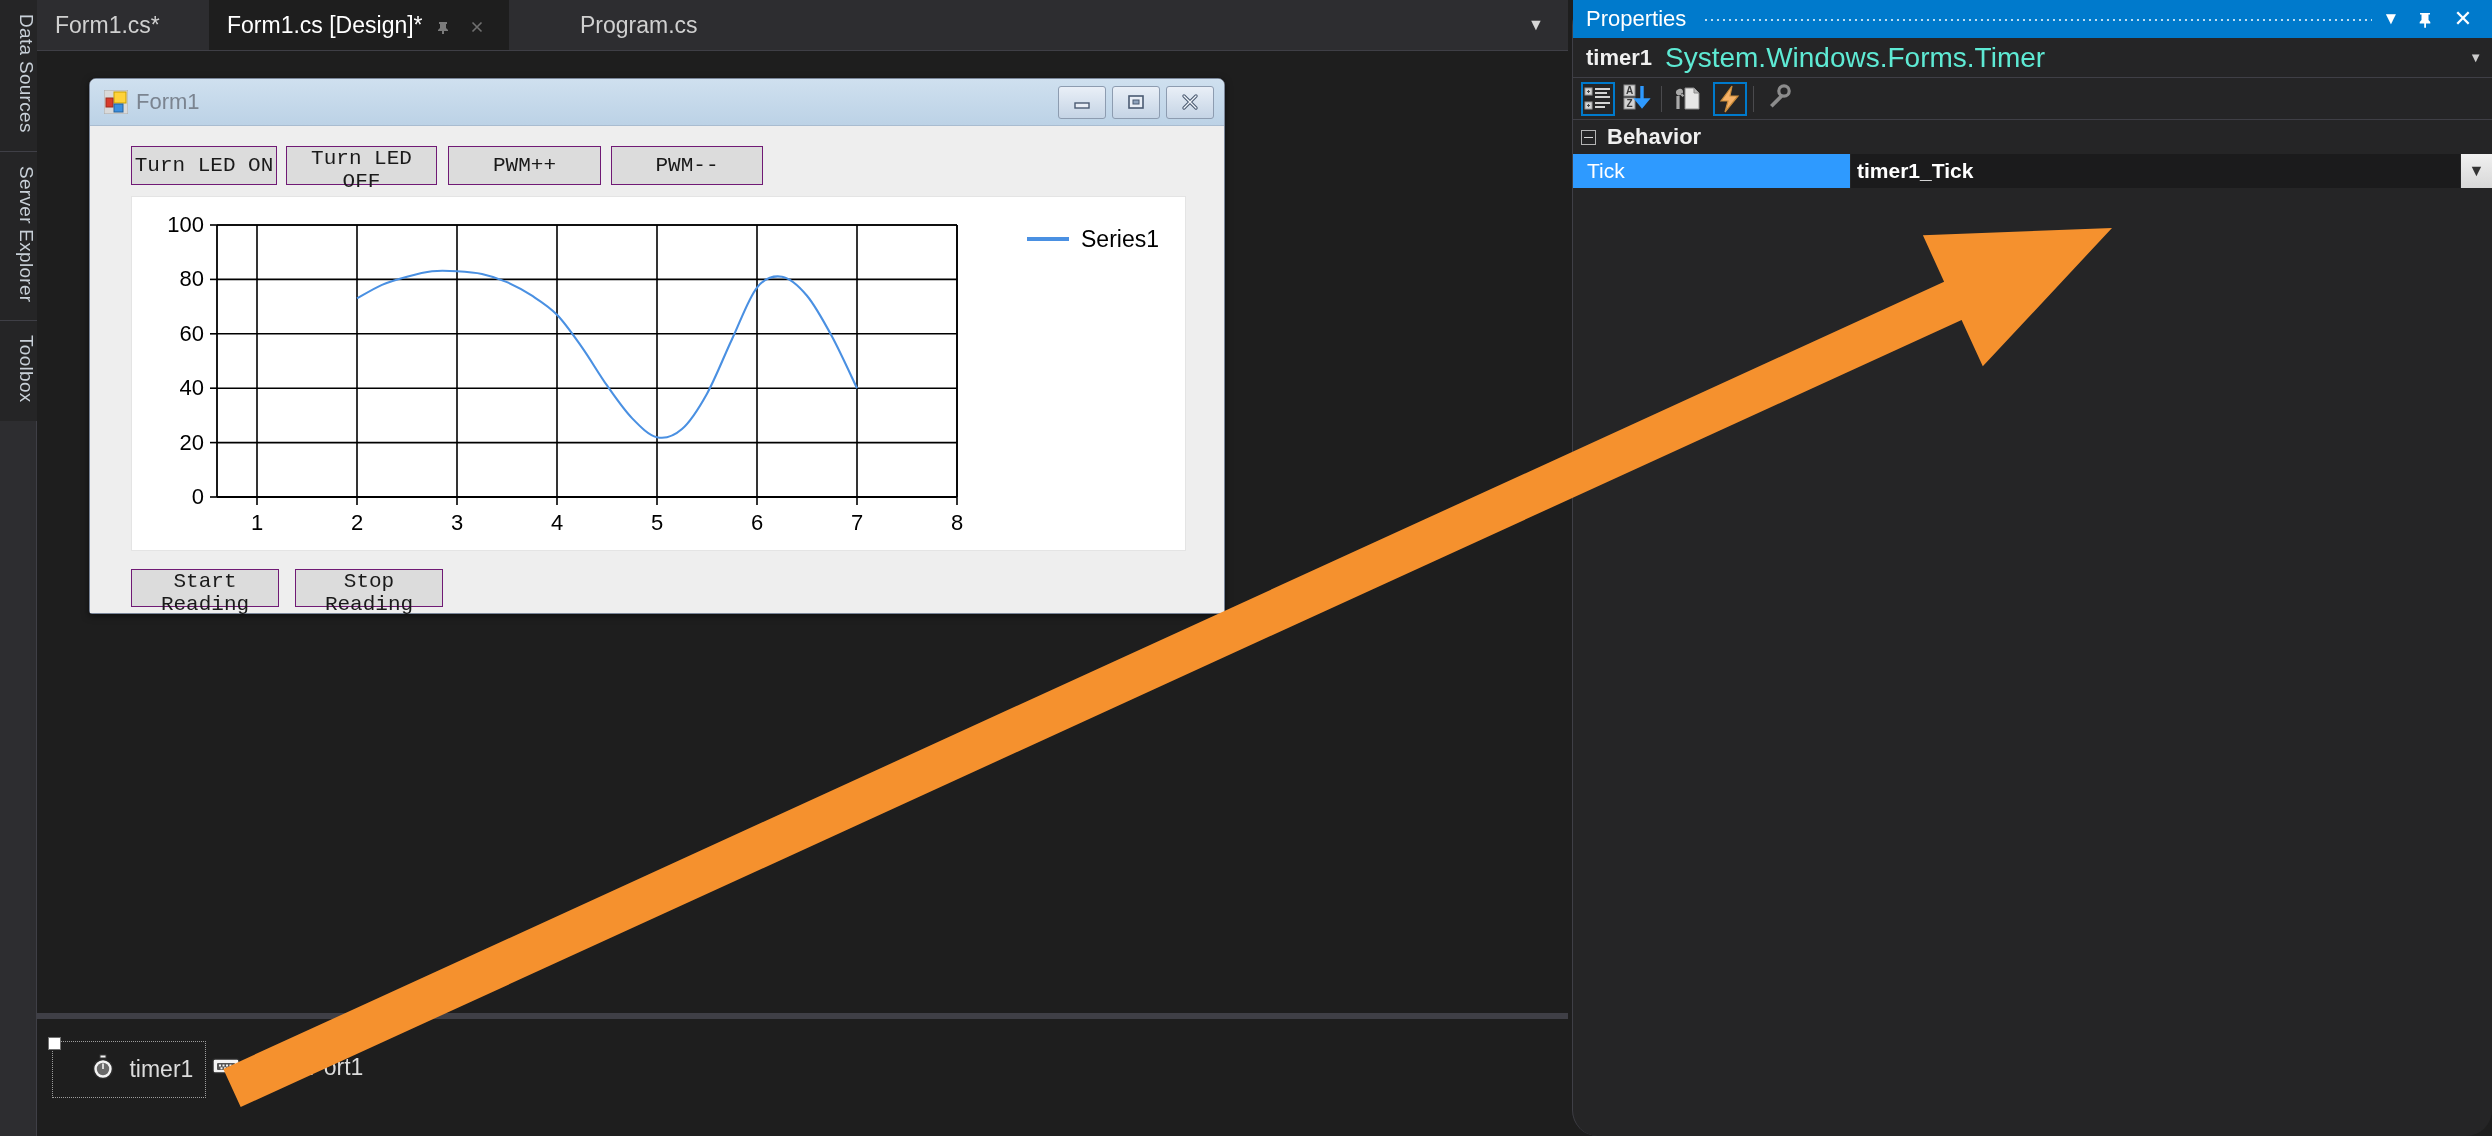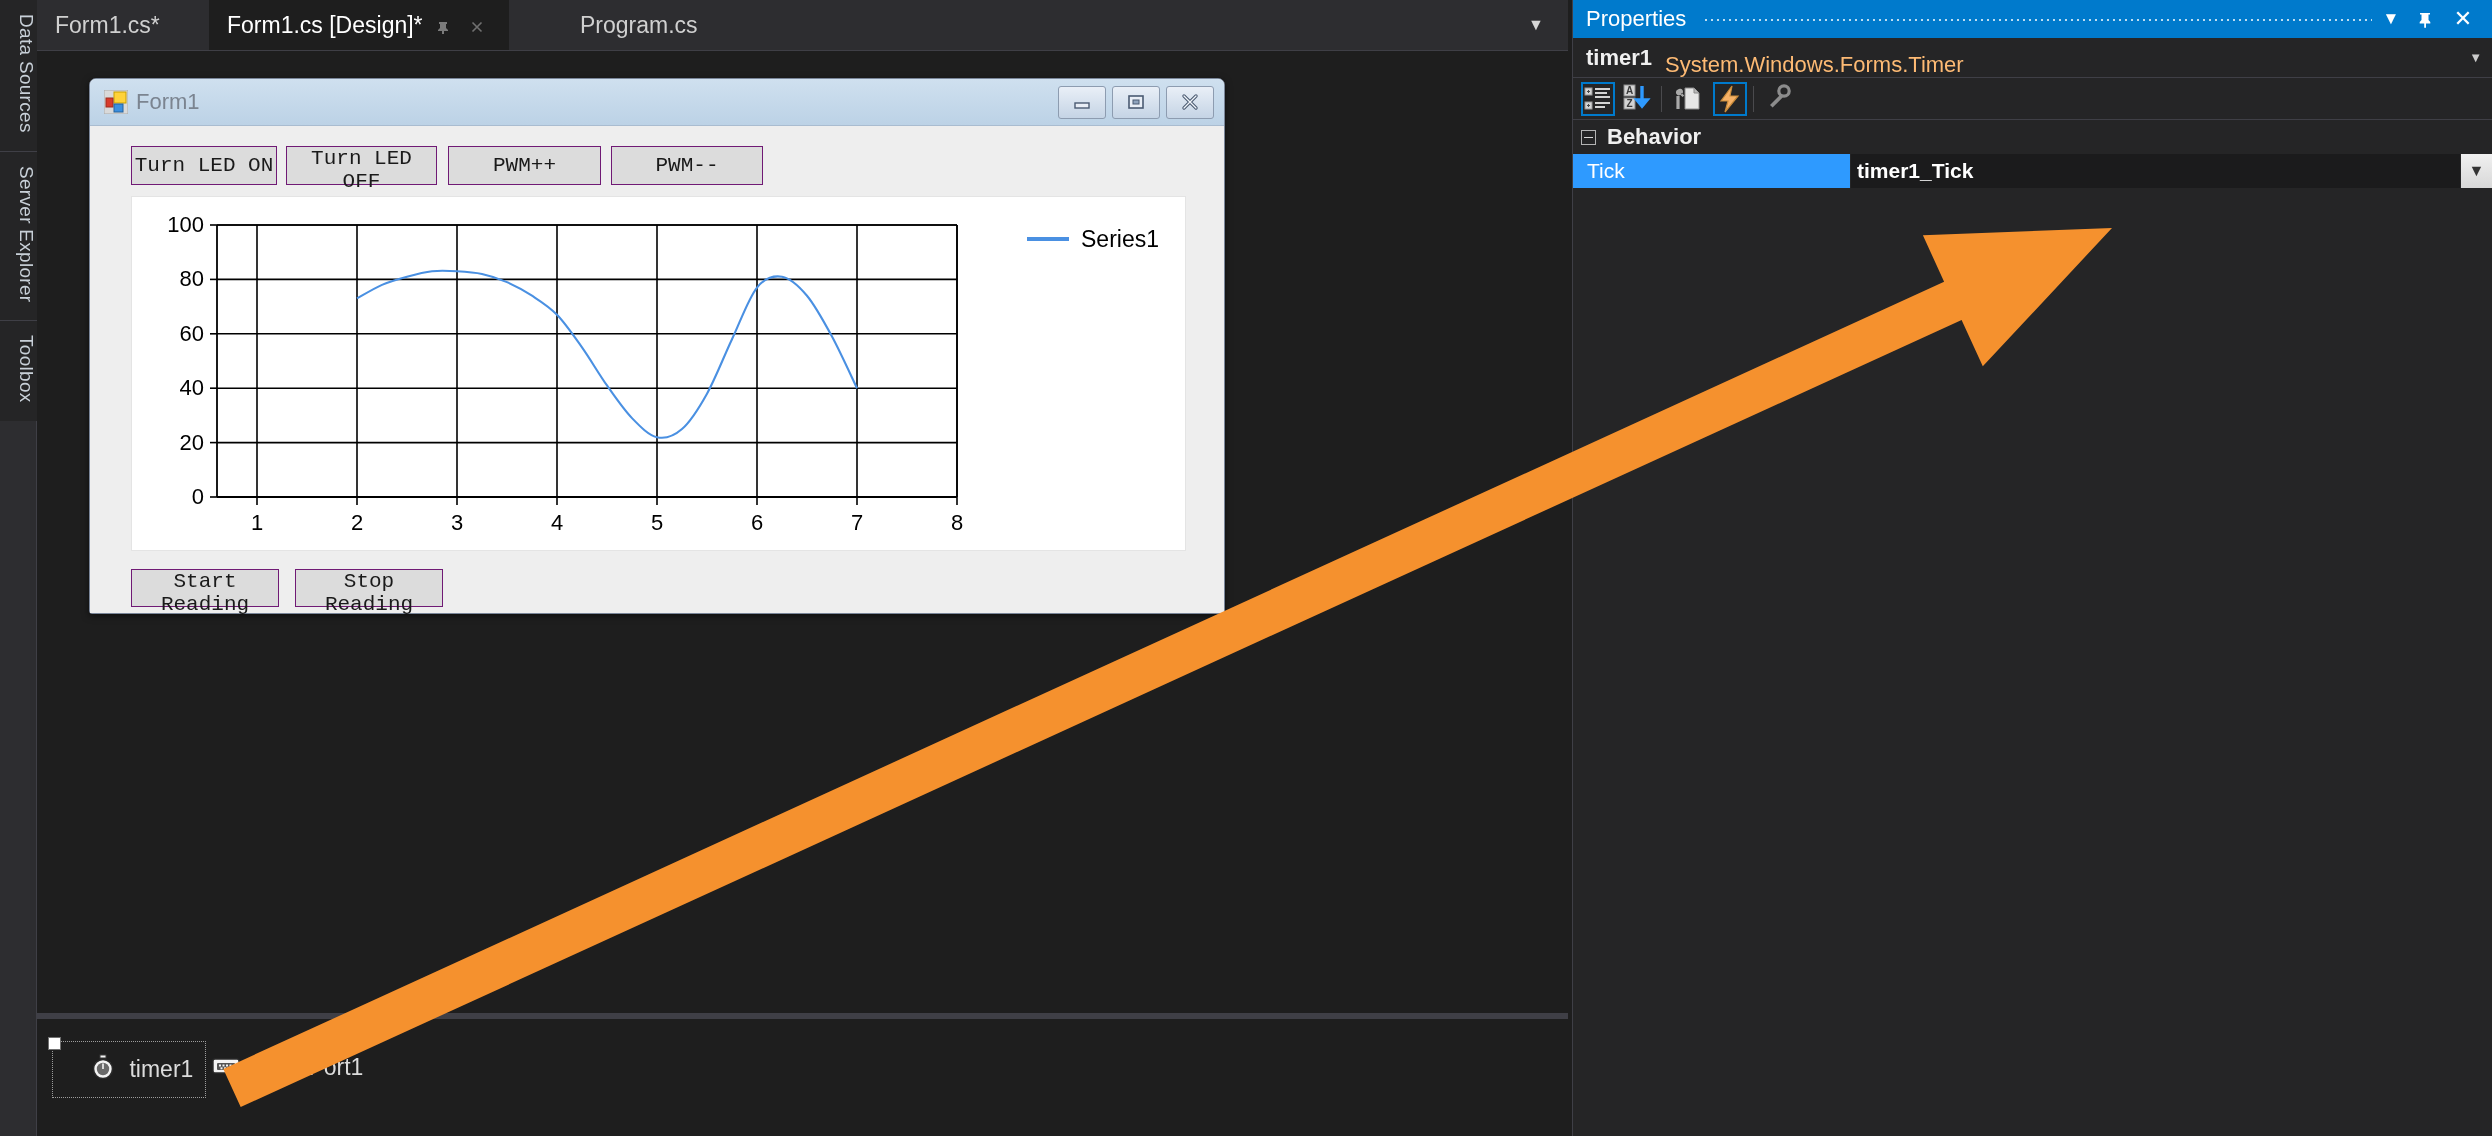--- a/index.html
+++ b/index.html
@@ -118,21 +118,21 @@
     border:1px dotted #9d9d9d;
   }
   #tray-timer-handle {
     position:absolute; left:48px; top:1037px; width:13px; height:13px;
     background:#ffffff; border:1px solid #707070;
   }
 
   
   #properties {
     position:absolute; left:1572px; top:0; width:920px; height:1136px;
-    background:#252526; border-left:1px solid #3f3f46;
+    background:#252526; border-left:1px solid #3f3f46;border-radius:26px;
   }
   #prop-titlebar {
     height:38px; background:#007acc; position:relative;
   }
   #prop-title {
     position:absolute; left:13px; top:0; line-height:38px;
     font-size:22px; color:#ffffff;
   }
   #prop-dots {
     position:absolute; left:130px; top:17px; right:120px; height:5px;
@@ -148,22 +148,22 @@
   #prop-btn-close{ right:14px; font-size:22px; }
 
   #prop-objectbar {
     position:relative; height:40px; border-bottom:1px solid #3f3f46;
   }
   #prop-obj-name {
     position:absolute; left:13px; top:0; line-height:40px; font-size:22px;
     font-weight:bold; color:#f0f0f0;
   }
   #prop-obj-type {
-    position:absolute; left:92px; top:7px; line-height:40px; font-size:22px;
-    color:#fdba74;
+    position:absolute; left:92px; top:0; line-height:40px; font-size:28px;
+    color:#5eead4;
   }
   #prop-obj-chevron {
     position:absolute; right:10px; top:0; line-height:40px; font-size:13px;
     color:#cccccc; cursor:pointer;
   }
 
   #prop-toolbar {
     position:relative; height:42px; border-bottom:1px solid #3f3f46;
   }
   .ptb {

